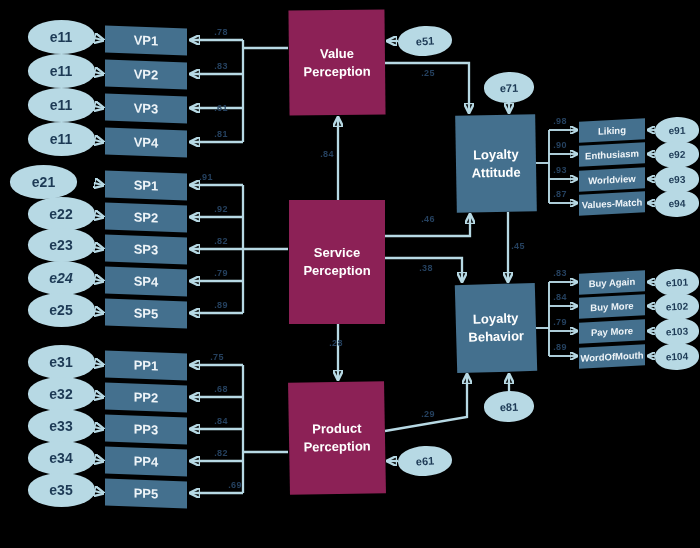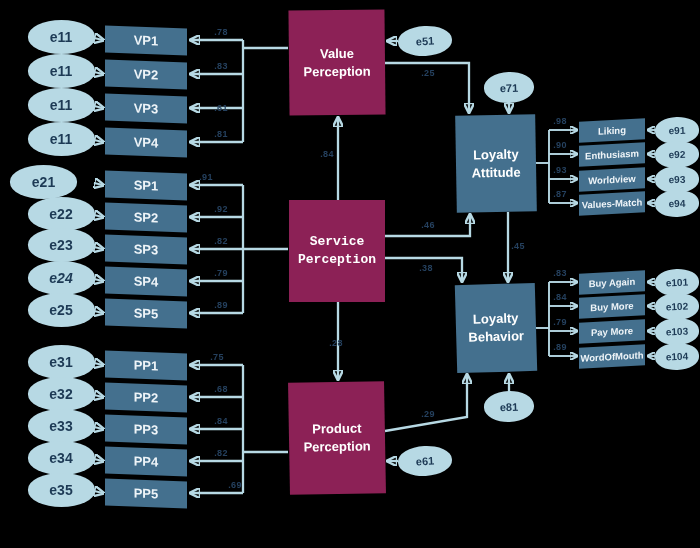--- a/index.html
+++ b/index.html
@@ -179,30 +179,30 @@
       <div class="coef" style="left:560px;top:297px;">.84</div>
       <div class="node rbox" style="left:579px;top:320.5px;width:66px;height:21px;">Pay More</div>
       <div class="node eshape rell" style="left:655px;top:317.5px;width:44px;height:27px;transform:rotate(-2deg);">e103</div>
       <div class="coef" style="left:560px;top:322px;">.79</div>
       <div class="node rbox" style="left:579px;top:345.5px;width:66px;height:21px;">WordOfMouth</div>
       <div class="node eshape rell" style="left:655px;top:342.5px;width:44px;height:27px;transform:rotate(-2deg);">e104</div>
       <div class="coef" style="left:560px;top:347px;">.89</div>
     </div>
 
   <div class="node latent magenta" style="left:289px;top:10px;width:96px;height:105px;transform:rotate(-0.6deg);">Value Perception</div>
-  <div class="node latent magenta" style="left:289px;top:200px;width:96px;height:102px;font-family:Liberation Mono, monospace;">Service Perception</div>
+  <div class="node latent magenta" style="left:289px;top:200px;width:96px;height:124px;">Service Perception</div>
   <div class="node latent magenta" style="left:289px;top:382px;width:96px;height:112px;transform:rotate(-1deg);">Product Perception</div>
   <div class="node latent bluebox" style="left:456px;top:115px;width:80px;height:97px;transform:rotate(-1deg);">Loyalty Attitude</div>
   <div class="node latent bluebox" style="left:456px;top:284px;width:80px;height:88px;transform:rotate(-1.6deg);">Loyalty Behavior</div>
 
   <div class="node eshape lerr" style="left:398px;top:26px;width:54px;height:30px;transform:rotate(-3deg);">e51</div>
   <div class="node eshape lerr" style="left:484px;top:72px;width:50px;height:31px;transform:rotate(-2deg);">e71</div>
   <div class="node eshape lerr" style="left:398px;top:446px;width:54px;height:30px;transform:rotate(-3deg);">e61</div>
   <div class="node eshape lerr" style="left:484px;top:391px;width:50px;height:31px;transform:rotate(-2deg);">e81</div>
 
   <div class="coef" style="left:428px;top:73px;">.25</div>
   <div class="coef" style="left:327px;top:154px;">.84</div>
-  <div class="coef" style="left:428px;top:225px;">.46</div>
+  <div class="coef" style="left:428px;top:219px;">.46</div>
   <div class="coef" style="left:426px;top:268px;">.38</div>
   <div class="coef" style="left:336px;top:343px;">.28</div>
   <div class="coef" style="left:428px;top:414px;">.29</div>
   <div class="coef" style="left:518px;top:246px;">.45</div>
 </div>
 
 </body></html>

